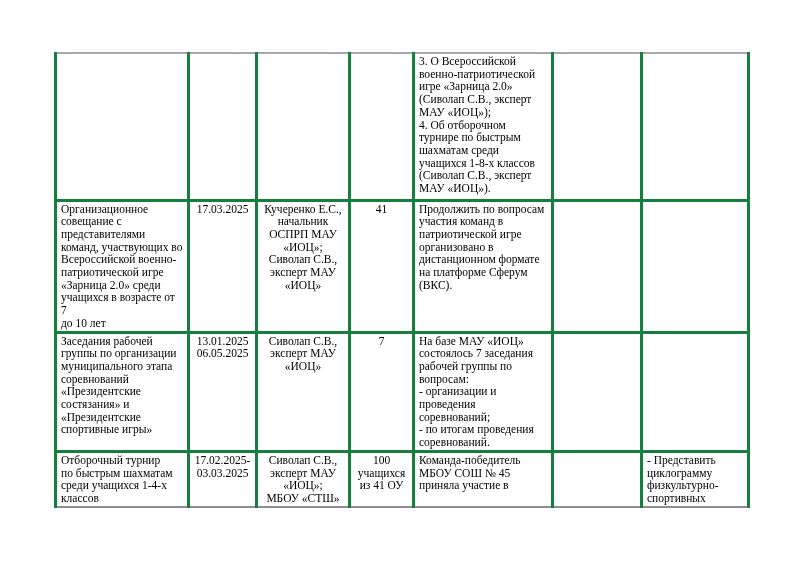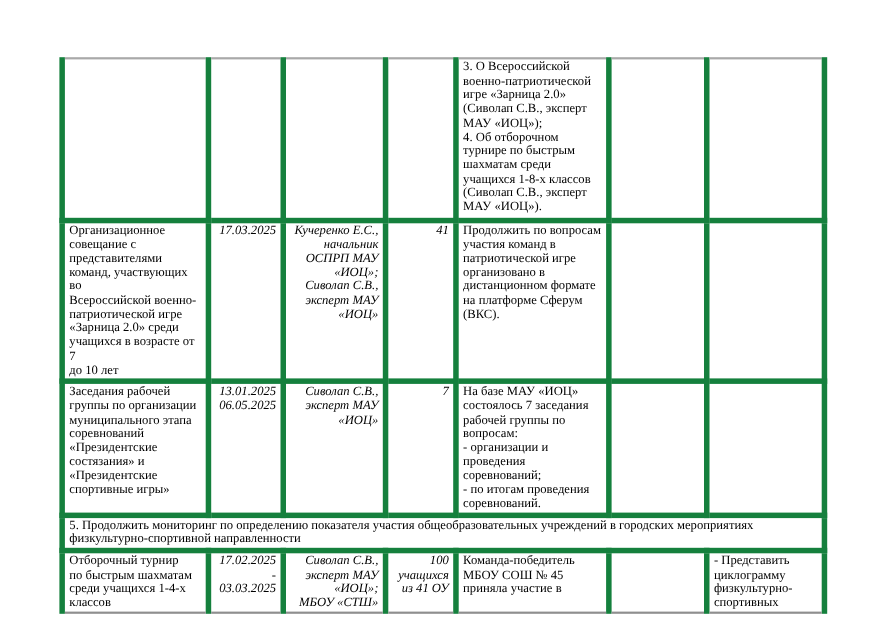--- a/index.html
+++ b/index.html
@@ -18,33 +18,33 @@
   }
   table.doc-table {
     position: absolute;
     left: 54px;
     top: 52px;
     width: 693px;
     border-collapse: collapse;
     table-layout: fixed;
   }
   table.doc-table td {
-    border: 5px solid #15803d;
+    border: 3px solid #15803d;
     vertical-align: top;
     padding: 1px 4px;
     font-size: 11.5px;
     line-height: 12.7px;
     white-space: pre-line;
     overflow: hidden;
     word-wrap: break-word;
   }
   
   table.doc-table tr.row-top td { border-top: 2px solid #a9a9a9; }
   table.doc-table tr.row-cut td { border-bottom: 2px solid #8f8f8f; }
-  td.al-center { text-align: right; font-style: italic; }
+  td.al-center { text-align: center; }
   td.al-left   { text-align: left; }
 </style>
 </head>
 <body>
 
 <div class="page">
   <table class="doc-table">
     <colgroup>
       <col style="width:133px">
       <col style="width:68px">
@@ -127,24 +127,20 @@
 вопросам:
 - организации и
 проведения
 соревнований;
 - по итогам проведения
 соревнований.</td>
       <td class="al-left"></td>
       <td class="al-left"></td>
     </tr>
 
-    <tr style="height:31px">
-      <td class="al-left" colspan="7">5. Продолжить мониторинг по определению показателя участия общеобразовательных учреждений в городских мероприятиях
-физкультурно-спортивной направленности</td>
-    </tr>
 
     <tr class="row-cut" style="height:52px">
       <td class="al-left">Отборочный турнир
 по быстрым шахматам
 среди учащихся 1-4-х
 классов</td>
       <td class="al-center">17.02.2025-
 03.03.2025</td>
       <td class="al-center">Сиволап С.В.,
 эксперт МАУ

